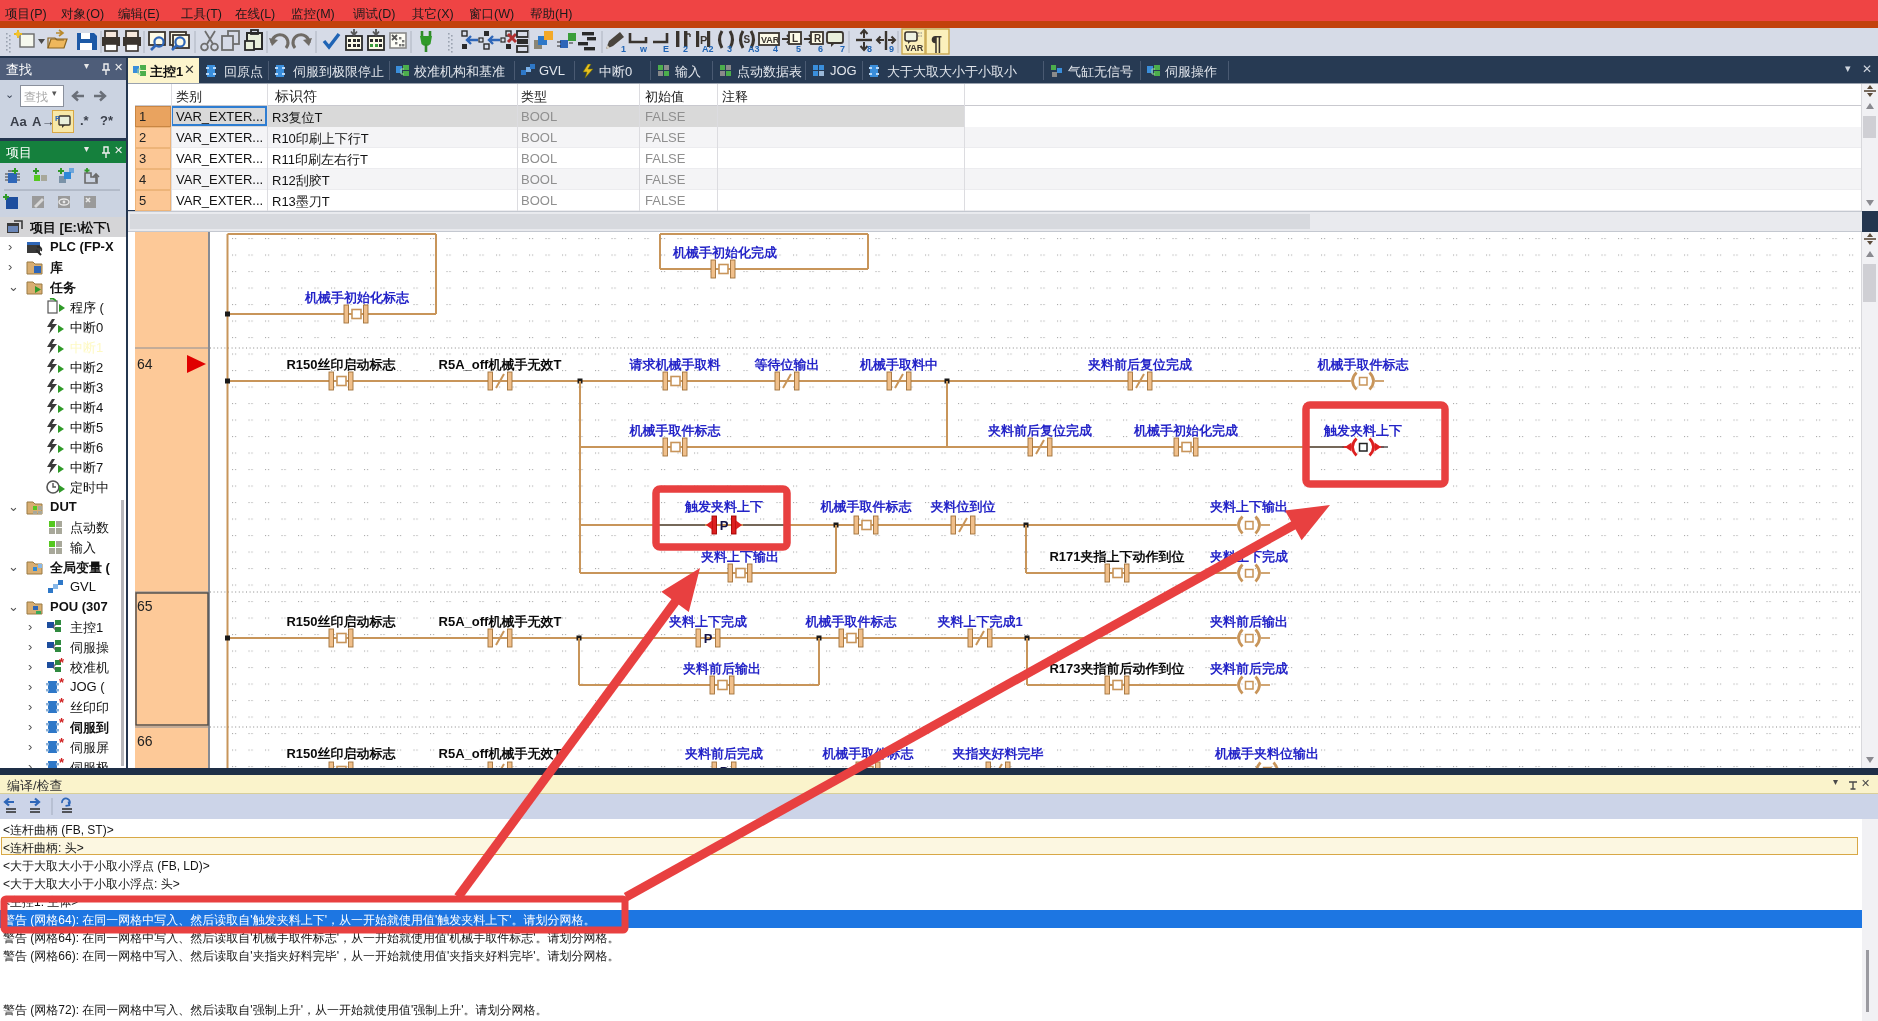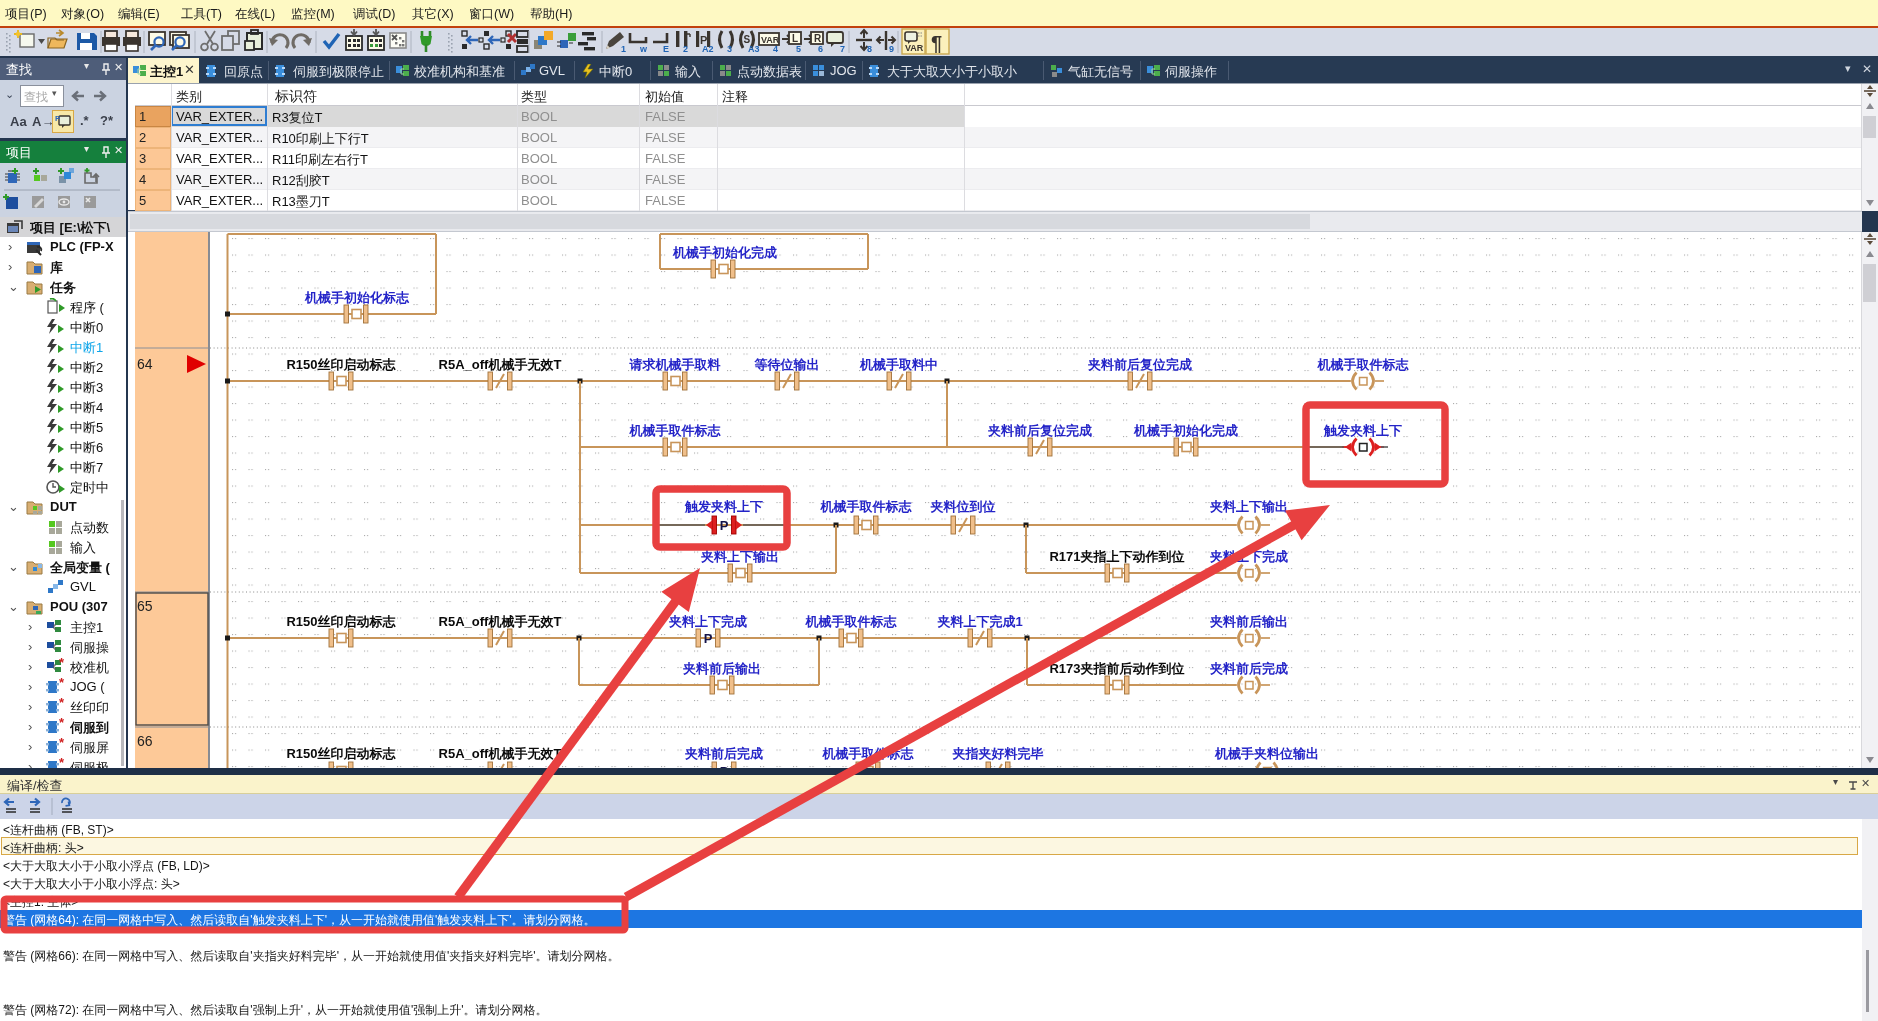--- a/index.html
+++ b/index.html
@@ -1,20 +1,20 @@
 <!DOCTYPE html>
 <html><head><meta charset="utf-8"><style>
 *{margin:0;padding:0;box-sizing:border-box}
 body{font-family:"Liberation Sans",sans-serif;}
 #root{position:relative;width:1878px;height:1021px;background:#24364f;overflow:hidden}
 .abs{position:absolute}
 .tx{white-space:nowrap;overflow:hidden}
 </style></head><body>
 <div id="root">
-<div class="abs" style="left:0;top:0;width:1878px;height:28px;background:#fef9c3;border-bottom:2px solid #c2410c">
+<div class="abs" style="left:0;top:0;width:1878px;height:28px;background:#ef4444;border-bottom:7px solid #c2410c">
 <span class="abs tx" style="left:5px;top:6px;font-size:12.5px;color:#1a1a1a">项目(P)</span>
 <span class="abs tx" style="left:61px;top:6px;font-size:12.5px;color:#1a1a1a">对象(O)</span>
 <span class="abs tx" style="left:118px;top:6px;font-size:12.5px;color:#1a1a1a">编辑(E)</span>
 <span class="abs tx" style="left:181px;top:6px;font-size:12.5px;color:#1a1a1a">工具(T)</span>
 <span class="abs tx" style="left:235px;top:6px;font-size:12.5px;color:#1a1a1a">在线(L)</span>
 <span class="abs tx" style="left:291px;top:6px;font-size:12.5px;color:#1a1a1a">监控(M)</span>
 <span class="abs tx" style="left:353px;top:6px;font-size:12.5px;color:#1a1a1a">调试(D)</span>
 <span class="abs tx" style="left:412px;top:6px;font-size:12.5px;color:#1a1a1a">其它(X)</span>
 <span class="abs tx" style="left:469px;top:6px;font-size:12.5px;color:#1a1a1a">窗口(W)</span>
 <span class="abs tx" style="left:530px;top:6px;font-size:12.5px;color:#1a1a1a">帮助(H)</span>
@@ -689,21 +689,21 @@
 <span class="abs tx" style="left:70px;top:299px;max-width:56px;font-size:13px;font-weight:normal;color:#111">程序 (</span>
 <svg class="abs" style="left:46px;top:318px" width="20" height="18">
       <polygon points="6,1 1,9 5,9 3,16 11,6 6,6 9,1" fill="#3a3a3a"></polygon>
       <polygon points="12,7 18,11 12,15" fill="#2f9a28"></polygon>
     </svg>
 <span class="abs tx" style="left:70px;top:319px;max-width:56px;font-size:13px;font-weight:normal;color:#111">中断0</span>
 <svg class="abs" style="left:46px;top:338px" width="20" height="18">
       <polygon points="6,1 1,9 5,9 3,16 11,6 6,6 9,1" fill="#3a3a3a"></polygon>
       <polygon points="12,7 18,11 12,15" fill="#2f9a28"></polygon>
     </svg>
-<span class="abs tx" style="left:70px;top:339px;max-width:56px;font-size:13px;font-weight:normal;color:#0ea5e9">中断1</span>
+<span class="abs tx" style="left:70px;top:339px;max-width:56px;font-size:13px;font-weight:normal;color:#fef9c3">中断1</span>
 <svg class="abs" style="left:46px;top:358px" width="20" height="18">
       <polygon points="6,1 1,9 5,9 3,16 11,6 6,6 9,1" fill="#3a3a3a"></polygon>
       <polygon points="12,7 18,11 12,15" fill="#2f9a28"></polygon>
     </svg>
 <span class="abs tx" style="left:70px;top:359px;max-width:56px;font-size:13px;font-weight:normal;color:#111">中断2</span>
 <svg class="abs" style="left:46px;top:378px" width="20" height="18">
       <polygon points="6,1 1,9 5,9 3,16 11,6 6,6 9,1" fill="#3a3a3a"></polygon>
       <polygon points="12,7 18,11 12,15" fill="#2f9a28"></polygon>
     </svg>
 <span class="abs tx" style="left:70px;top:379px;max-width:56px;font-size:13px;font-weight:normal;color:#111">中断3</span>
@@ -873,20 +873,21 @@
     </svg>
 <div class="abs" style="left:0;top:819px;width:1862px;height:202px;background:#fff"></div>
 <span class="abs tx" style="left:3px;top:822px;font-size:12px;color:#151515">&lt;连杆曲柄 (FB, ST)&gt;</span>
 <div class="abs" style="left:1px;top:837px;width:1857px;height:18px;background:#fcf7e1;border:1px solid #d8a846"></div>
 <span class="abs tx" style="left:3px;top:840px;font-size:12px;color:#151515">&lt;连杆曲柄: 头&gt;</span>
 <span class="abs tx" style="left:3px;top:858px;font-size:12px;color:#151515">&lt;大于大取大小于小取小浮点 (FB, LD)&gt;</span>
 <span class="abs tx" style="left:3px;top:876px;font-size:12px;color:#151515">&lt;大于大取大小于小取小浮点: 头&gt;</span>
 <span class="abs tx" style="left:3px;top:894px;font-size:12px;color:#151515">&lt;主控1: 主体&gt;</span>
 <div class="abs" style="left:0;top:910px;width:1862px;height:18px;background:#1d76e2"></div>
 <span class="abs tx" style="left:3px;top:912px;font-size:12px;color:#fff">警告 (网格64): 在同一网格中写入、然后读取自'触发夹料上下'，从一开始就使用值'触发夹料上下'。请划分网格。</span>
+<span class="abs tx" style="left:3px;top:930px;font-size:12px;color:#151515">警告 (网格64): 在同一网格中写入、然后读取自'机械手取件标志'，从一开始就使用值'机械手取件标志'。请划分网格。</span>
 <span class="abs tx" style="left:3px;top:948px;font-size:12px;color:#151515">警告 (网格66): 在同一网格中写入、然后读取自'夹指夹好料完毕'，从一开始就使用值'夹指夹好料完毕'。请划分网格。</span>
 <span class="abs tx" style="left:3px;top:1002px;font-size:12px;color:#151515">警告 (网格72): 在同一网格中写入、然后读取自'强制上升'，从一开始就使用值'强制上升'。请划分网格。</span>
 <div class="abs" style="left:1862px;top:819px;width:16px;height:202px;background:#f1f1f4"></div>
 <div class="abs" style="left:1866px;top:950px;width:3px;height:62px;background:#9a9aa0"></div>
 <svg class="abs" style="left:0;top:0;pointer-events:none" width="1878" height="1021">
       <rect x="1306" y="405" width="139" height="79" fill="none" stroke="#e84040" stroke-width="7.5" rx="4"></rect>
       <rect x="656" y="489" width="131" height="58" fill="none" stroke="#e84040" stroke-width="7.5" rx="4"></rect>
       <rect x="4" y="899" width="621" height="31" fill="none" stroke="#e84040" stroke-width="7" rx="2"></rect>
       <line x1="458" y1="897" x2="678.7" y2="597.0" stroke="#e84040" stroke-width="9"></line>
       <polygon points="700,568 688.8,611.9 661.4,591.8" fill="#e84040"></polygon>

